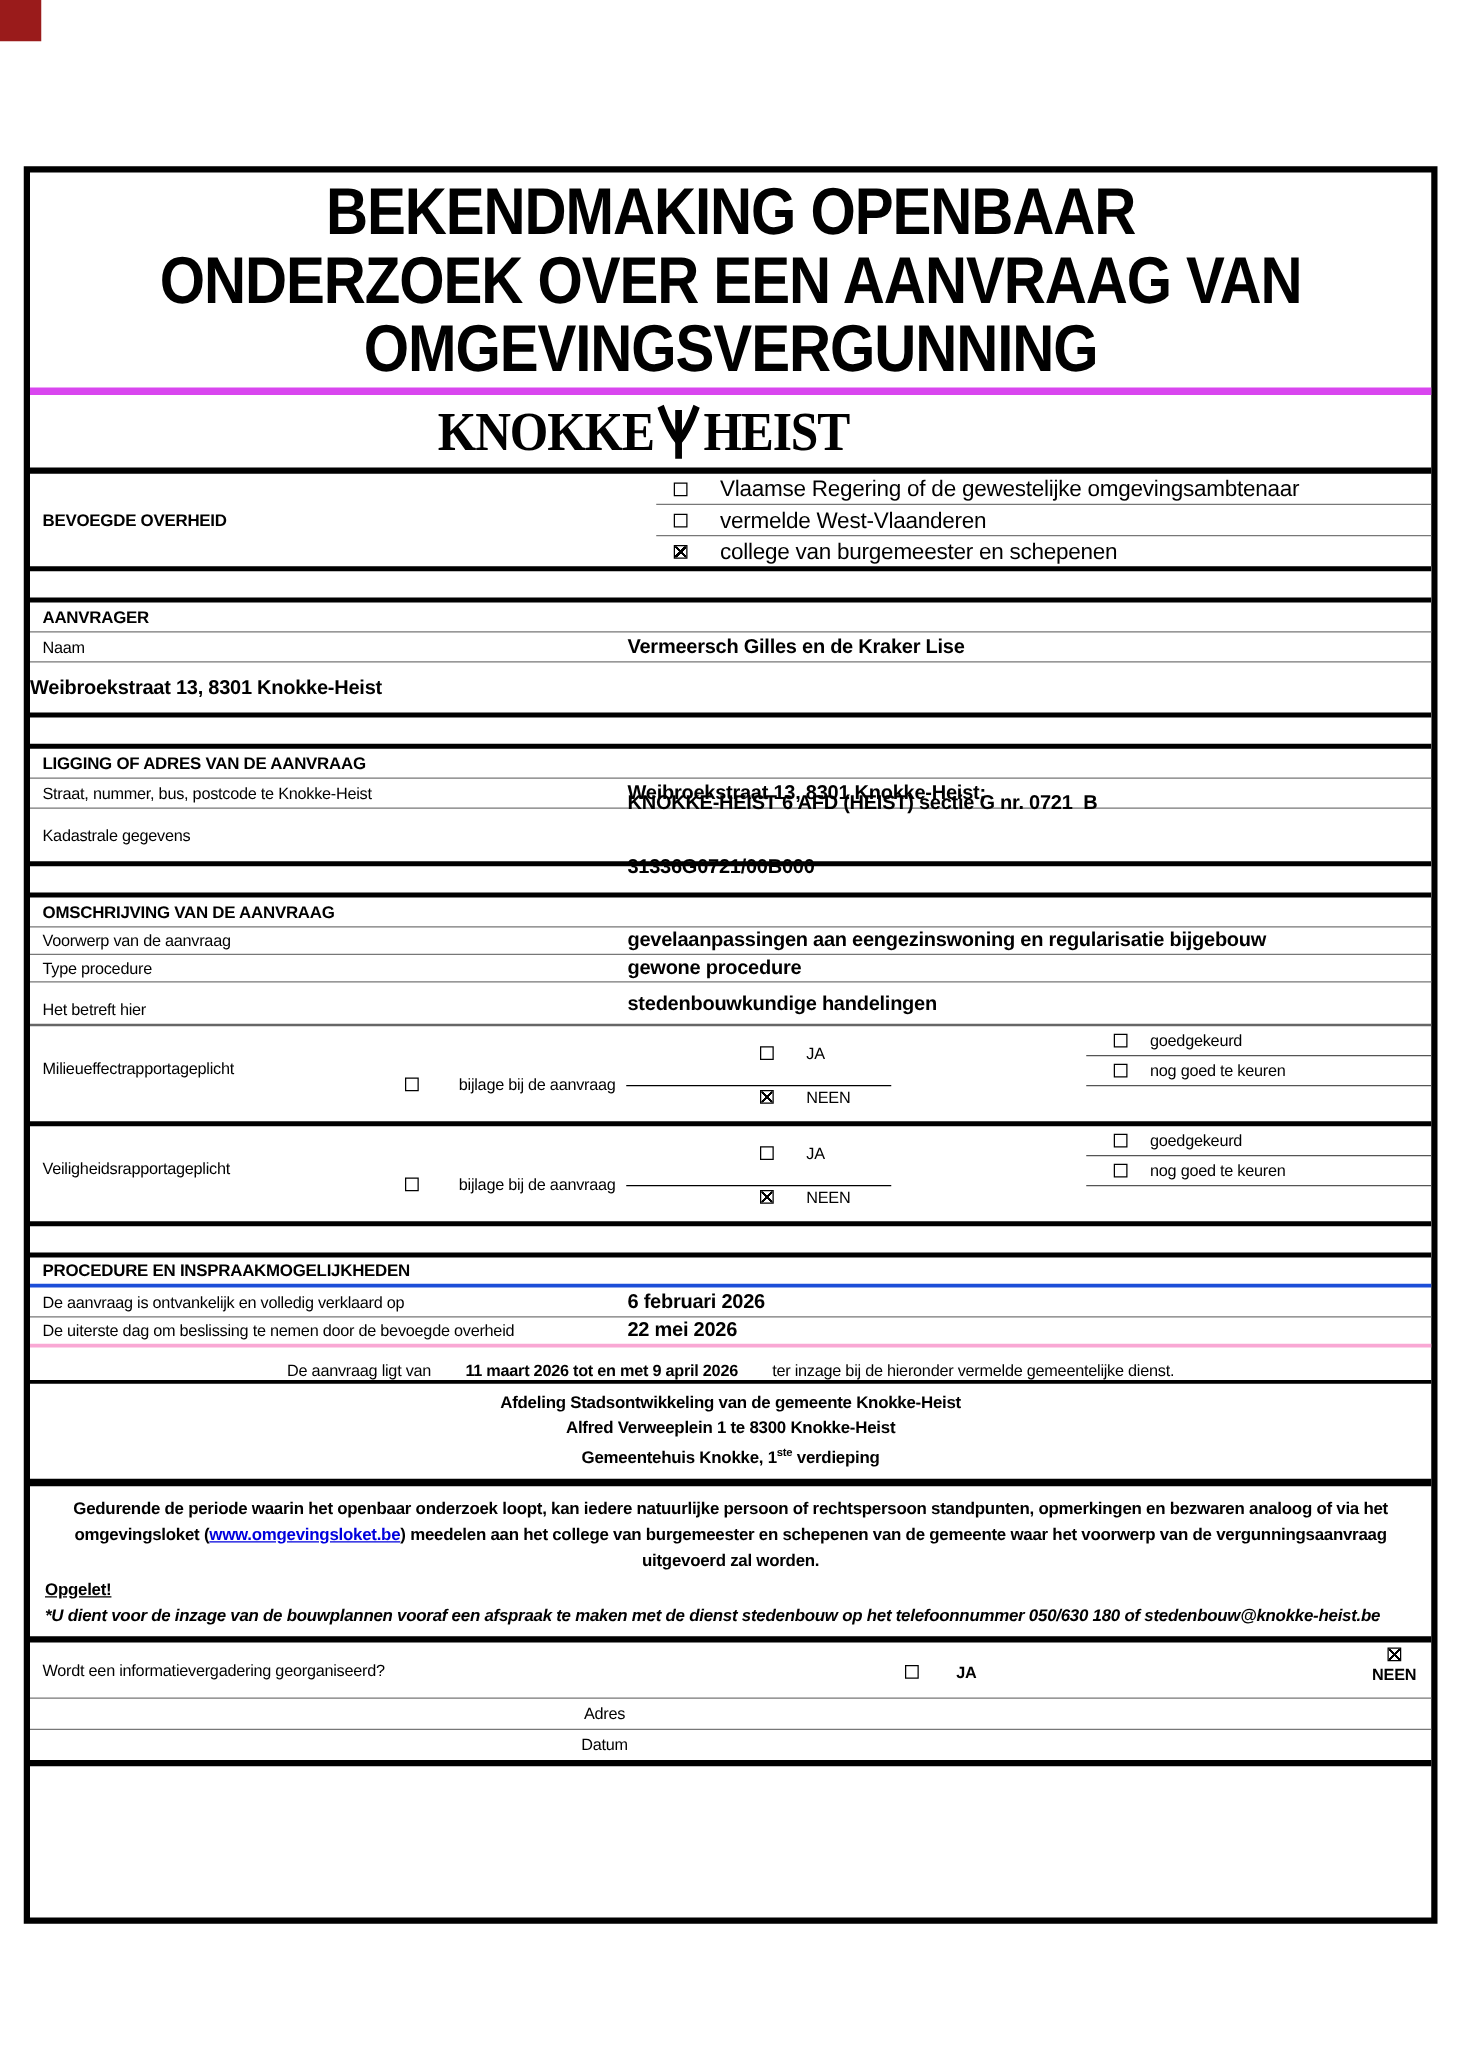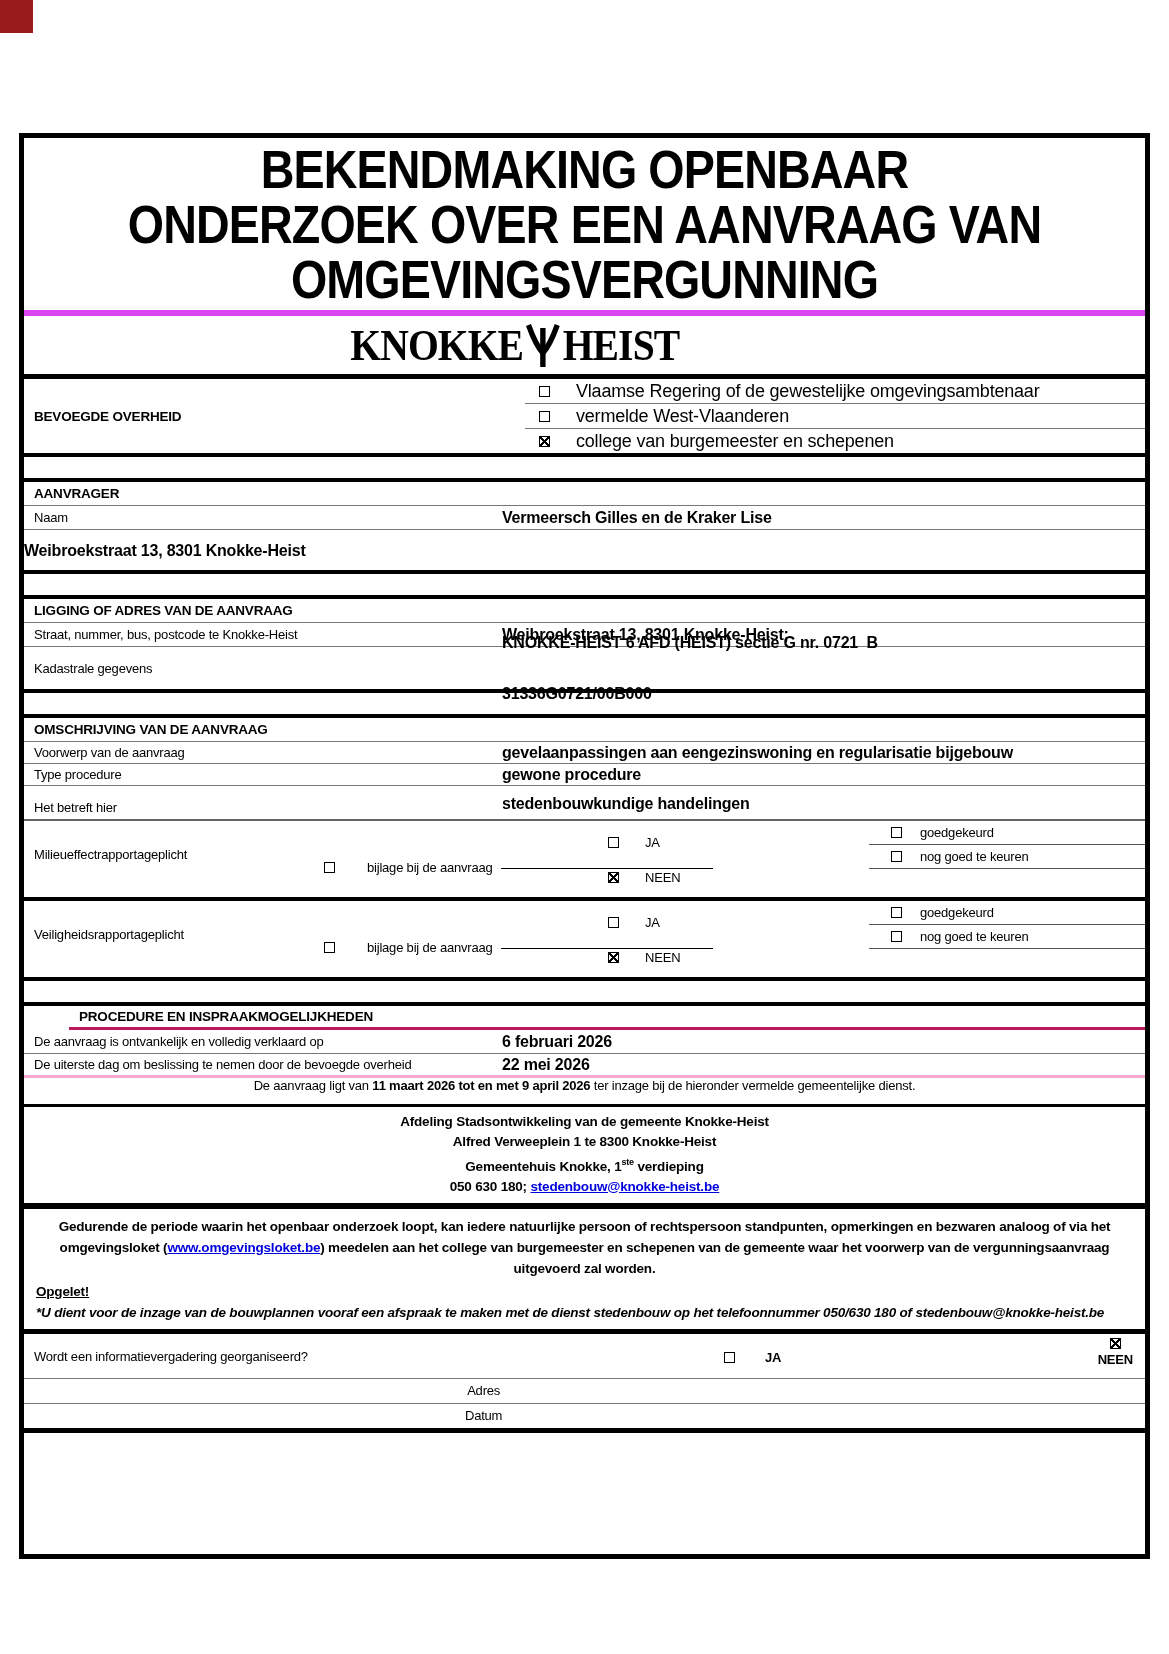--- a/index.html
+++ b/index.html
@@ -49,21 +49,21 @@
   .rap-ja{position:absolute;left:584px;top:14px;display:flex;align-items:center;}
   .rap-neen{position:absolute;left:584px;bottom:12px;display:flex;align-items:center;}
   .rap-ja .jtxt,.rap-neen .jtxt{margin-left:26px;}
   .rap-opts{position:absolute;left:845px;right:0;top:0;}
   .rap-opt{height:23px;display:flex;align-items:center;border-bottom:1.6px solid #555;}
   .rap-opt .cb{margin-left:22px;}
   .rap-opt span.optxt{margin-left:18px;}
 
   
   .p-row{height:24px;}
-  .inzage{height:26px;display:flex;align-items:flex-start;justify-content:center;font-size:13px;}
+  .inzage{height:26px;display:flex;align-items:flex-end;justify-content:center;font-size:13px;gap:24px;}
   .inzage b{white-space:pre;}
   .inzage span{white-space:pre;}
   .dienst{padding:5px 0 6px 0;text-align:center;font-weight:bold;font-size:13.5px;line-height:20px;}
   a.lnk{color:#0000dd;font-weight:bold;text-decoration:underline;}
 
   
   .info-sec{border-top:6px solid #000;padding:7px 12px 6px 12px;font-size:13.5px;font-weight:bold;line-height:21px;}
   .info-center{text-align:center;}
   .opgelet{text-align:left;text-decoration:underline;margin-top:2px;}
   .note{font-style:italic;line-height:21px;}
@@ -221,39 +221,38 @@
             <span class="cb"></span>
             <span class="optxt">nog goed te keuren</span>
           </span>
         </span>
       </div>
     </div>
 
     <div class="hgap"></div>
 
     <div class="sec">
-      <div class="hdr-row" style="border-bottom:3px solid #be185d;margin-left:45px;">PROCEDURE EN INSPRAAKMOGELIJKHEDEN</div>
+      <div class="hdr-row" style="border-bottom:3px solid #1d4ed8;">PROCEDURE EN INSPRAAKMOGELIJKHEDEN</div>
       <div class="f-row thin p-row">
         <span class="f-label">De aanvraag is ontvankelijk en volledig verklaard op</span>
         <span class="f-value">6 februari 2026</span>
       </div>
       <div class="f-row p-row" style="border-bottom:3px solid #f9a8d4;">
         <span class="f-label">De uiterste dag om beslissing te nemen door de bevoegde overheid</span>
         <span class="f-value">22 mei 2026</span>
       </div>
       <div class="inzage" style="border-bottom:3px solid #000;">
         <span>De aanvraag ligt van </span>
           <b>11 maart 2026 tot en met 9 april 2026</b>
           <span> ter inzage bij de hieronder vermelde gemeentelijke dienst.</span>
       </div>
       <div class="dienst">
         <div>Afdeling Stadsontwikkeling van de gemeente Knokke-Heist</div>
         <div>Alfred Verweeplein 1 te 8300 Knokke-Heist</div>
         <div><span>Gemeentehuis Knokke, 1</span><sup style="font-size:9px;">ste</sup><span> verdieping</span></div>
-        <div><span style="white-space:pre;">050 630 180; </span><a class="lnk" href="#">stedenbouw@knokke-heist.be</a></div>
       </div>
     </div>
 
     <div class="info-sec">
       <div class="info-center">
         <span>Gedurende de periode waarin het openbaar onderzoek loopt, kan iedere natuurlijke persoon of rechtspersoon standpunten, opmerkingen en bezwaren analoog of via het omgevingsloket (</span><a class="lnk" href="#">www.omgevingsloket.be</a><span>) meedelen aan het college van burgemeester en schepenen van de gemeente waar het voorwerp van de vergunningsaanvraag uitgevoerd zal worden.</span>
       </div>
       <div class="opgelet">Opgelet!</div>
       <div class="note">*U dient voor de inzage van de bouwplannen vooraf een afspraak te maken met de dienst stedenbouw op het telefoonnummer 050/630 180 of stedenbouw@knokke-heist.be</div>
     </div>

